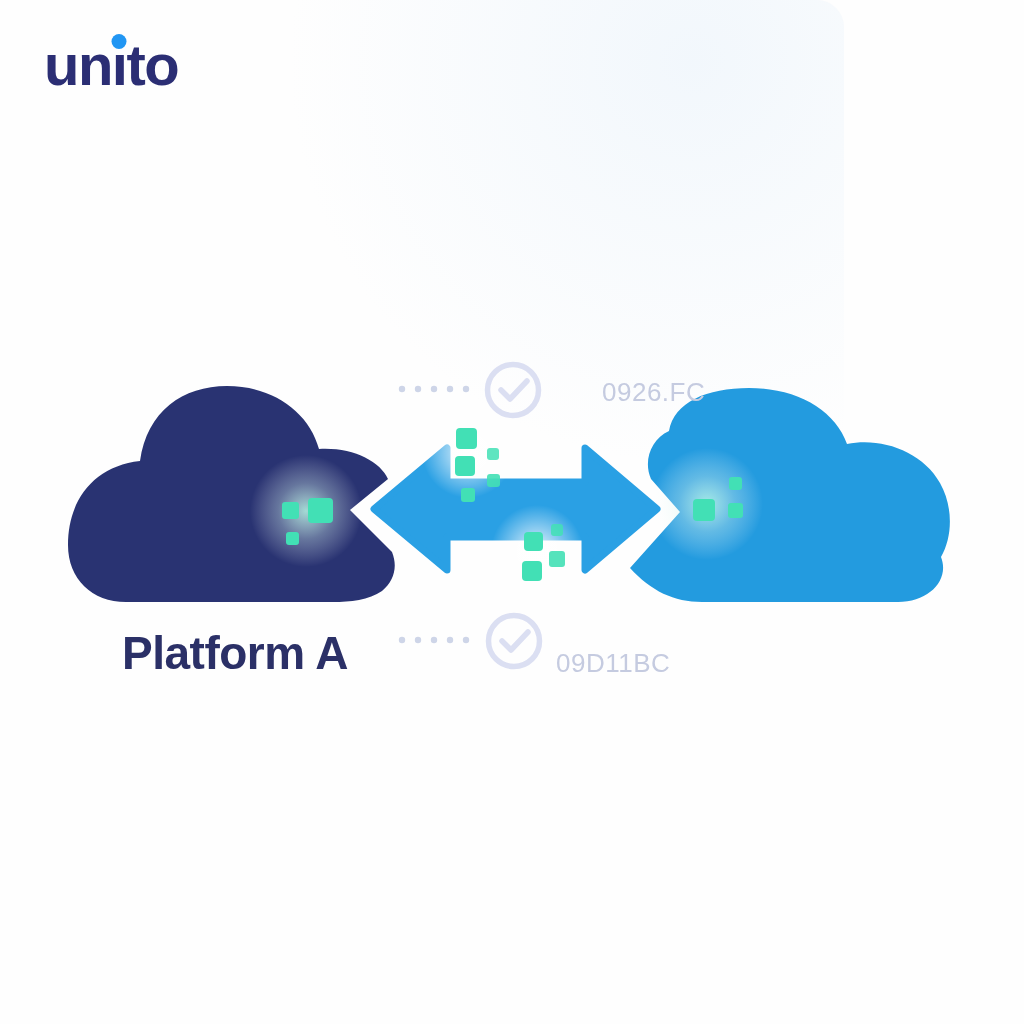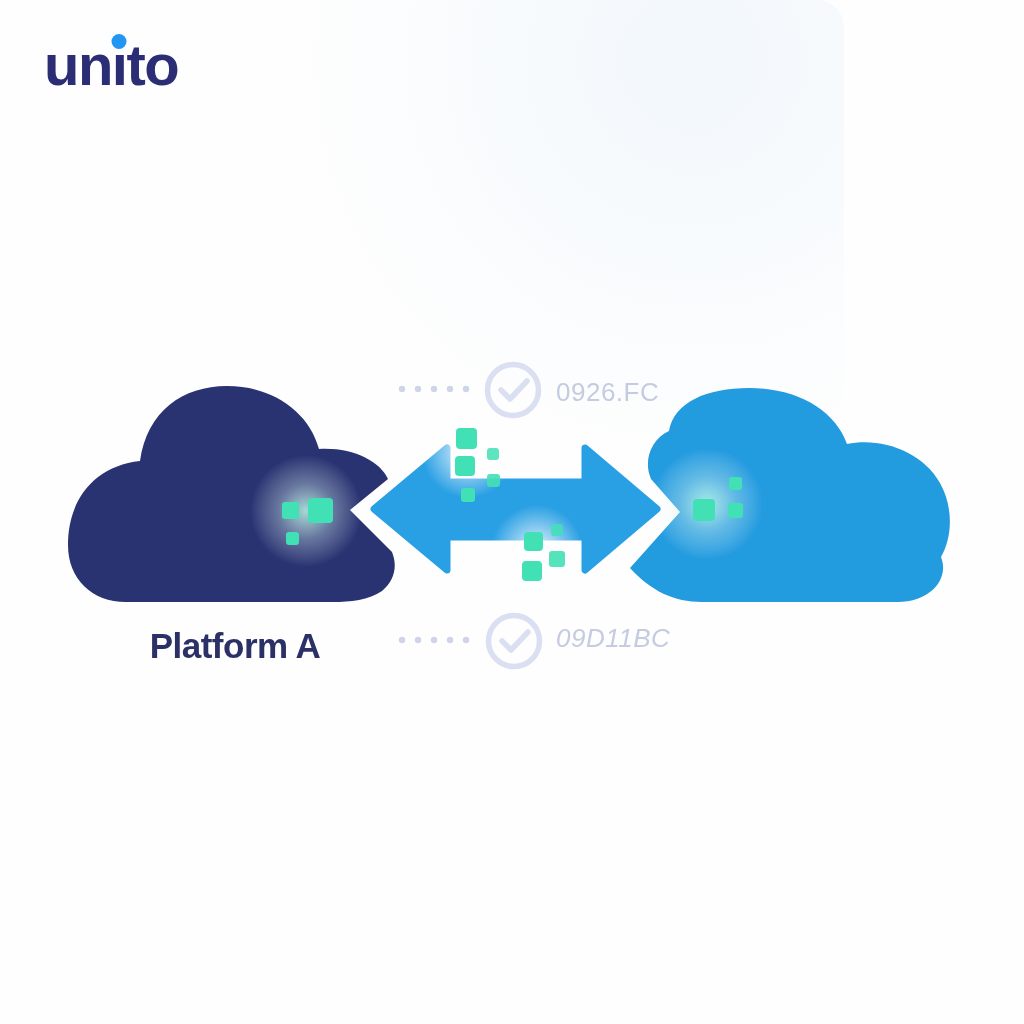--- a/index.html
+++ b/index.html
@@ -26,30 +26,30 @@
     font-size:58px;font-weight:700;letter-spacing:-1.5px;
     color:var(--logo-navy);white-space:nowrap;
   }
   .logo .i-wrap{position:relative;display:inline-block;}
   .logo .i-dot{
     position:absolute;left:50%;top:0px;transform:translate(-50%,-2px);
     width:15px;height:15px;border-radius:50%;background:var(--logo-dot);
   }
   .platform-label{
     position:absolute;top:626px;width:250px;text-align:center;
-    font-size:35px;font-weight:700;letter-spacing:-0.5px;
+    font-size:46px;font-weight:700;letter-spacing:-0.5px;
   }
   .platform-label.a{left:110px;color:var(--label-a);}
   .platform-label.b{left:672px;color:var(--label-b);}
   .sync-code{
     position:absolute;left:556px;font-size:26px;font-weight:400;
     color:var(--muted-text);letter-spacing:0.5px;white-space:nowrap;
   }
-  .sync-code.top{top:377px;}
-  .sync-code.bottom{top:623px;font-style:italic;}
+  .sync-code.top{top:377px;margin-left:46px;}
+  .sync-code.bottom{top:648px;}
 </style>
 </head>
 <body>
 
 <div class="canvas">
 
   <div class="logo">
     <span>un</span><span class="i-wrap"><span>ı</span><span class="i-dot"></span></span><span>to</span>
   </div>
 

